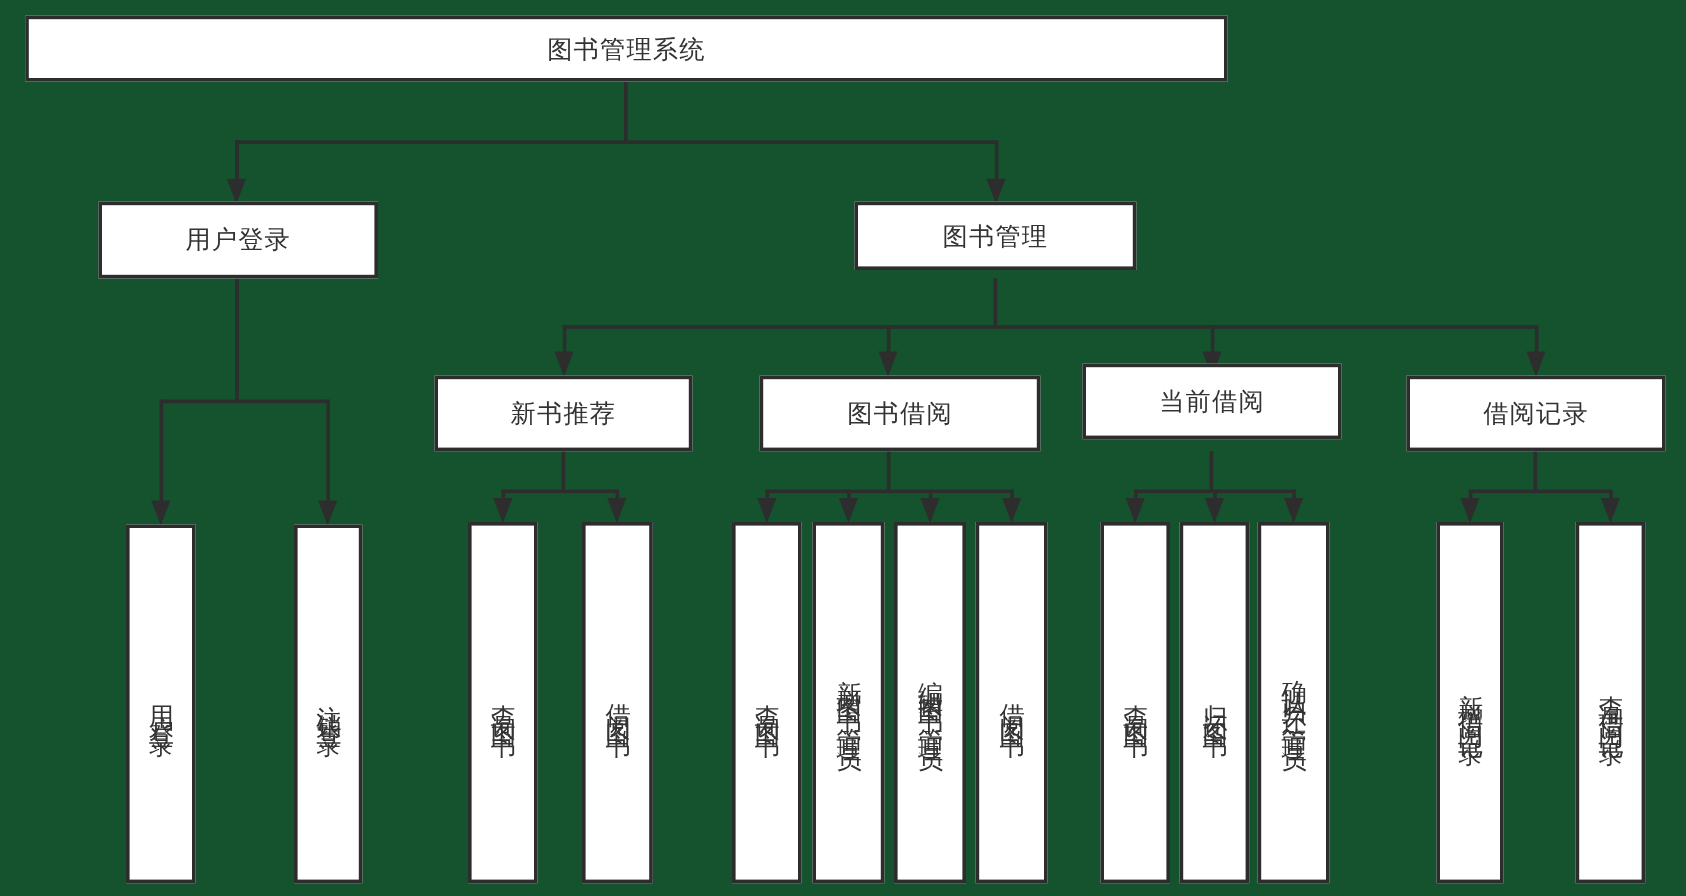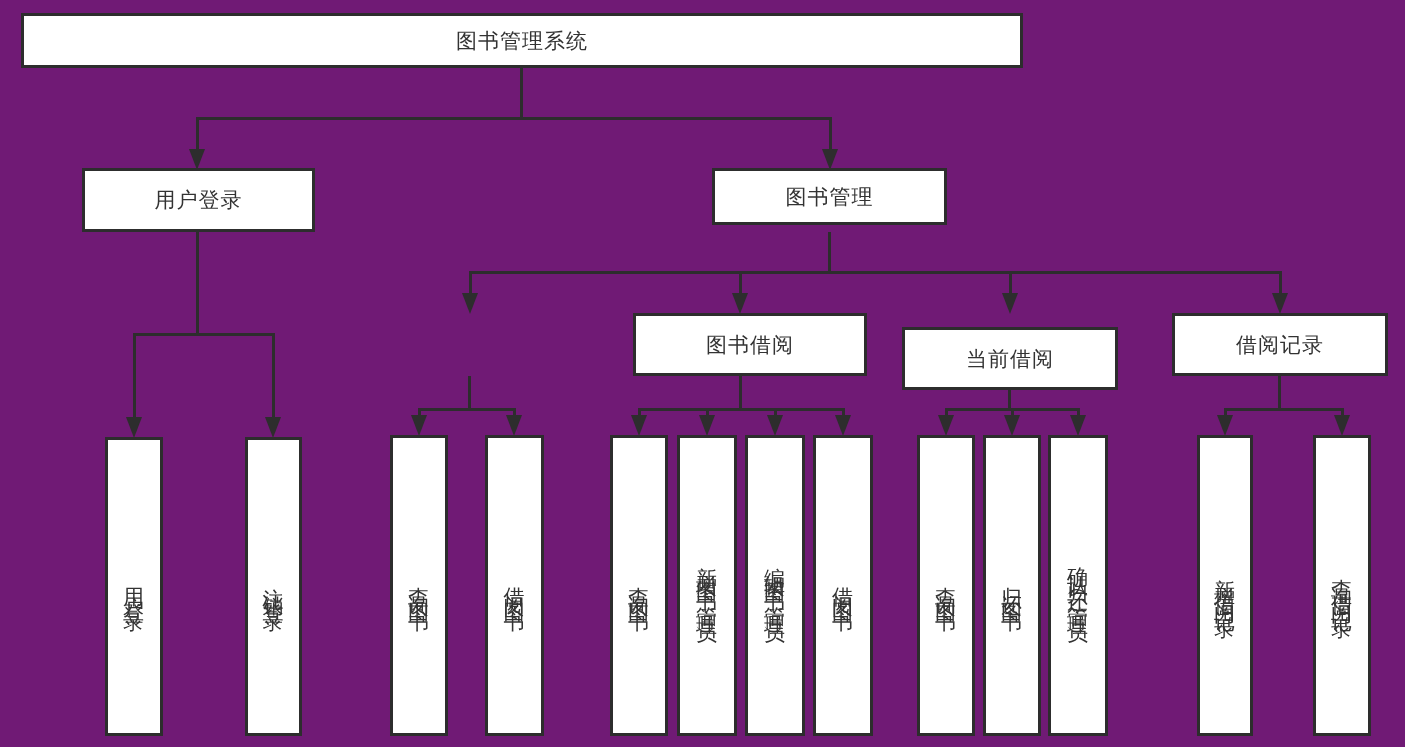--- a/index.html
+++ b/index.html
@@ -1,19 +1,19 @@
 <!DOCTYPE html>
 <html><head>
 <meta charset="utf-8">
 <style>
   html, body { margin:0; padding:0; background:#ffffff; }
   #stage {
     position:relative;
     width:1405px; height:747px;
-    background:#701a75;
+    background:#14532d;
     font-family:"Liberation Sans","DejaVu Sans",sans-serif;
     overflow:hidden;
   }
   .box {
     position:absolute;
     background:#ffffff;
     border:3px solid #2d2d2d;
     box-sizing:border-box;
     display:flex; align-items:center; justify-content:center;
     color:#333333;
@@ -116,24 +116,27 @@
     <span>图书管理系统</span>
   </div>
 
   <div class="box h" style="left:82px;top:168px;width:233px;height:64px">
     <span>用户登录</span>
   </div>
   <div class="box h" style="left:712px;top:168px;width:235px;height:57px">
     <span>图书管理</span>
   </div>
 
+  <div class="box h" style="left:362px;top:313px;width:215px;height:63px">
+    <span>新书推荐</span>
+  </div>
   <div class="box h" style="left:633px;top:313px;width:234px;height:63px">
     <span>图书借阅</span>
   </div>
-  <div class="box h" style="left:902px;top:327px;width:216px;height:63px">
+  <div class="box h" style="left:902px;top:303px;width:216px;height:63px">
     <span>当前借阅</span>
   </div>
   <div class="box h" style="left:1172px;top:313px;width:216px;height:63px">
     <span>借阅记录</span>
   </div>
 
   <div class="box v" style="left:105px;top:437px;width:58px;height:299px">
     <span>用户登录</span>
   </div>
   <div class="box v" style="left:245px;top:437px;width:57px;height:299px">

